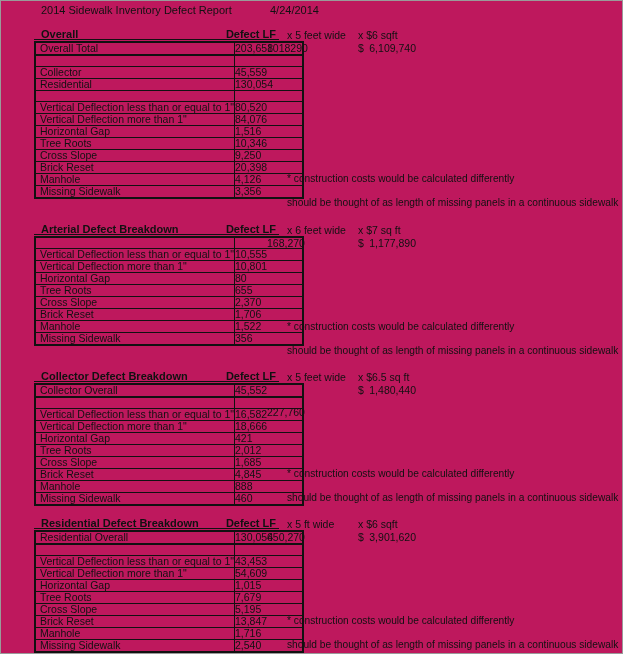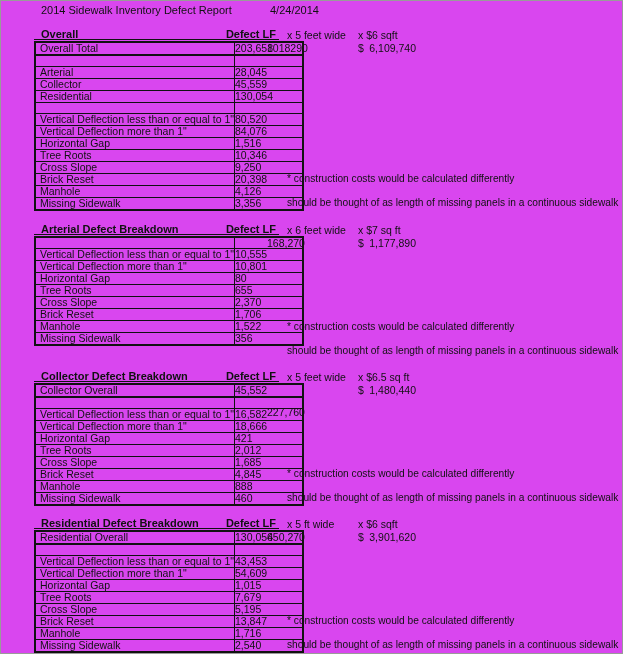--- a/index.html
+++ b/index.html
@@ -1,18 +1,18 @@
 <!DOCTYPE html>
 <html><head>
 <meta charset="utf-8">
 <style>
   html,body{margin:0;padding:0;background:#e9e9e9;}
   #page{
     position:relative;width:623px;height:654px;box-sizing:border-box;
-    background:#d946ef;border:1px solid #9a9a9a;overflow:hidden;
+    background:#be185d;border:1px solid #9a9a9a;overflow:hidden;
     font-family:"Liberation Sans",sans-serif;color:#111;padding-left:27px;
   }
   .page-title{position:absolute;left:40px;top:3px;font-size:11px;white-space:nowrap;}
   .page-date{position:absolute;left:233px;top:3px;font-size:11px;margin-left:36px;}
   .section{position:absolute;left:33px;width:588px;}
   .sec-title{position:absolute;left:7px;top:0;font-weight:bold;font-size:11px;white-space:nowrap;}
   .defect-lf{position:absolute;left:100px;top:0;width:142px;text-align:right;font-weight:bold;font-size:11px;}
   .head-rule{position:absolute;left:0;top:11px;width:245px;height:1px;background:#111;}
   .width-label{position:absolute;left:253px;top:1px;font-size:10.5px;white-space:nowrap;}
   .rate-label{position:absolute;left:324px;top:1px;font-size:10.5px;white-space:nowrap;}
@@ -43,24 +43,20 @@
         <tbody>
           <tr class="first">
             <td class="lab">Overall Total</td>
             <td class="val">203,658</td>
           </tr>
           <tr>
             <td class="lab"></td>
             <td class="val"></td>
           </tr>
           <tr>
-            <td class="lab">Arterial</td>
-            <td class="val">28,045</td>
-          </tr>
-          <tr>
             <td class="lab">Collector</td>
             <td class="val">45,559</td>
           </tr>
           <tr>
             <td class="lab">Residential</td>
             <td class="val">130,054</td>
           </tr>
           <tr>
             <td class="lab"></td>
             <td class="val"></td>

